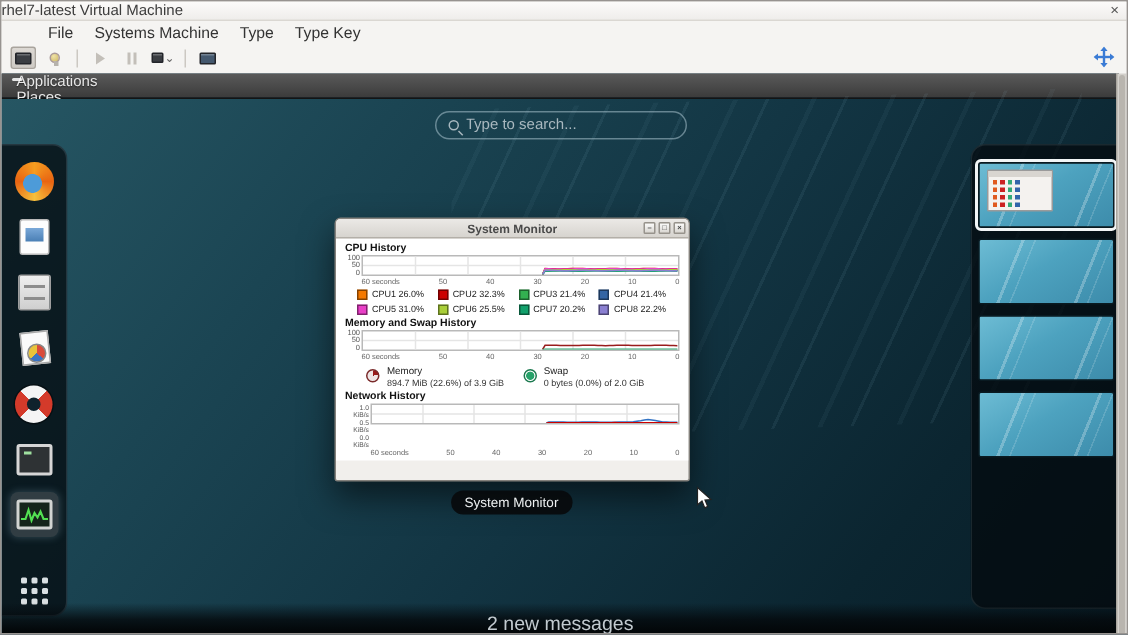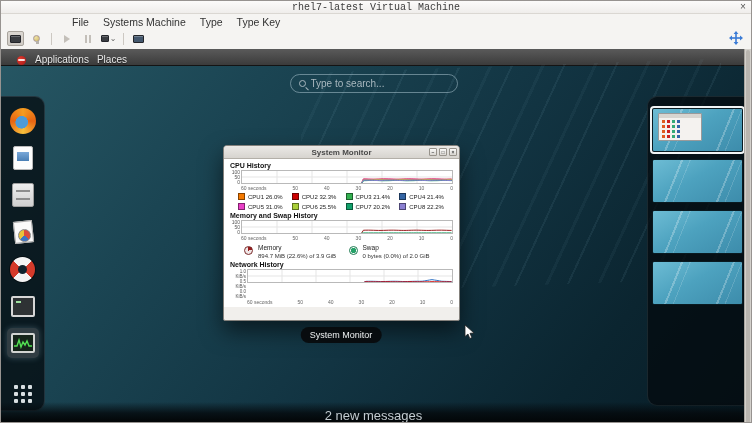--- a/index.html
+++ b/index.html
@@ -1,22 +1,22 @@
 <!DOCTYPE html>
 <html><head>
 <meta charset="utf-8">
 <style>
 * { margin:0; padding:0; box-sizing:border-box; }
 body { font-family:"Liberation Sans",sans-serif; background:#888; }
 .app { position:relative; width:752px; height:423px; background:#f5f4f2; overflow:hidden; border:1px solid #979390; }
 
 
-.titlebar { height:13px; background:linear-gradient(#fcfbfa,#efedeb); border-bottom:1px solid #dad7d2; text-align:center; font-size:10px; line-height:13px; color:#3c3c3c; position:relative;font-family:Liberation Mono, monospace; }
+.titlebar { height:13px; background:linear-gradient(#fcfbfa,#efedeb); border-bottom:1px solid #dad7d2; text-align:left; font-size:10px; line-height:13px; color:#3c3c3c; position:relative; }
 .titlebar .close-x { position:absolute; right:5px; top:0; font-size:10px; color:#555; cursor:default; }
-.menubar { height:16px; display:flex; align-items:center; padding-left:24px; font-size:10.5px; color:#333; background:#f5f4f2;margin-left:40px; }
+.menubar { height:16px; display:flex; align-items:center; padding-left:24px; font-size:10.5px; color:#333; background:#f5f4f2; }
 .menubar .menu { padding:1px 7px; }
 .toolbar { height:19px; display:flex; align-items:center; gap:4px; padding:0 6px 2px 6px; background:#f5f4f2; position:relative; }
 .tbtn { width:17px; height:15px; display:flex; align-items:center; justify-content:center; border-radius:2px; }
 .tbtn.pressed { background:linear-gradient(#dcd8d3,#cfcbc5); border:1px solid #a9a49d; }
 .tsep { width:1px; height:12px; background:#ccc8c2; margin:0 2px; }
 .glyph-monitor { width:11px; height:8px; background:#3a3d42; border-radius:1px; border:1px solid #23252a; box-shadow:inset 0 1px 0 rgba(255,255,255,.25); }
 .glyph-monitor.blue { background:#44586e; }
 .glyph-bulb { width:7px; height:7px; border-radius:50%; background:radial-gradient(circle at 35% 30%, #efe2a8, #cdb762); border:1px solid #a99; position:relative; }
 .glyph-bulb::after { content:''; position:absolute; left:2px; bottom:-3px; width:3px; height:3px; background:#b6b2ac; }
 .glyph-play { width:0; height:0; border-left:6px solid #c3bfb9; border-top:4px solid transparent; border-bottom:4px solid transparent; }
@@ -24,21 +24,21 @@
 .glyph-pause i { width:2px; height:8px; background:#c3bfb9; }
 .glyph-chevron { font-size:8px; color:#666; margin-left:1px; }
 .move-icon { position:absolute; right:8px; top:1px; }
 
 
 .vm { position:absolute; top:48px; left:0; width:745px; height:375px; overflow:hidden; background:#0d2330; }
 .vscroll { position:absolute; top:48px; right:0; width:7px; height:375px; background:#d3d0cb; border-left:1px solid #aaa69f; }
 .vscroll .thumb { position:absolute; left:1px; right:1px; top:1px; bottom:1px; background:#b9b5af; border-radius:2px; }
 
 
-.gtop { position:absolute; top:0; left:0; right:0; height:17px; background:linear-gradient(#5a5a5a,#3b3b3b); border-bottom:1px solid #141414; display:flex; align-items:flex-end; padding:0 16px; color:#e8e8e8; font-size:10px; text-shadow:0 1px 1px rgba(0,0,0,.6); }
+.gtop { position:absolute; top:0; left:0; right:0; height:17px; background:linear-gradient(#5a5a5a,#3b3b3b); border-bottom:1px solid #141414; display:flex; align-items:flex-start; padding:0 6px; color:#e8e8e8; font-size:10px; text-shadow:0 1px 1px rgba(0,0,0,.6);flex-direction:column; }
 .gtop .right { margin-left:auto; display:flex; align-items:center; gap:7px; }
 .redhat { width:9px; height:9px; border-radius:50%; background:radial-gradient(circle at 35% 35%, #e23b2e, #a11616); margin-right:5px; position:relative; }
 .redhat::after { content:''; position:absolute; left:1px; top:3px; width:7px; height:2px; background:#fff; border-radius:2px; opacity:.85; }
 .gtop .item { padding:0 4px; }
 .user-ico { display:inline-block; }
 .white-tick { width:2px; height:11px; background:#f2f2f2; margin-left:4px; }
 
 
 .overview { position:absolute; top:17px; left:0; right:0; bottom:0; background:linear-gradient(128deg,#265663 0%, #1b4553 26%, #123442 55%, #0b2530 80%, #081d27 100%); }
 .overview .streaks { position:absolute; left:300px; top:0; width:420px; height:220px; background:repeating-linear-gradient(115deg, rgba(150,200,220,0) 0 26px, rgba(150,200,220,.05) 26px 29px, rgba(150,200,220,0) 29px 46px, rgba(150,200,220,.08) 46px 48px); transform:skewY(-2deg); }

